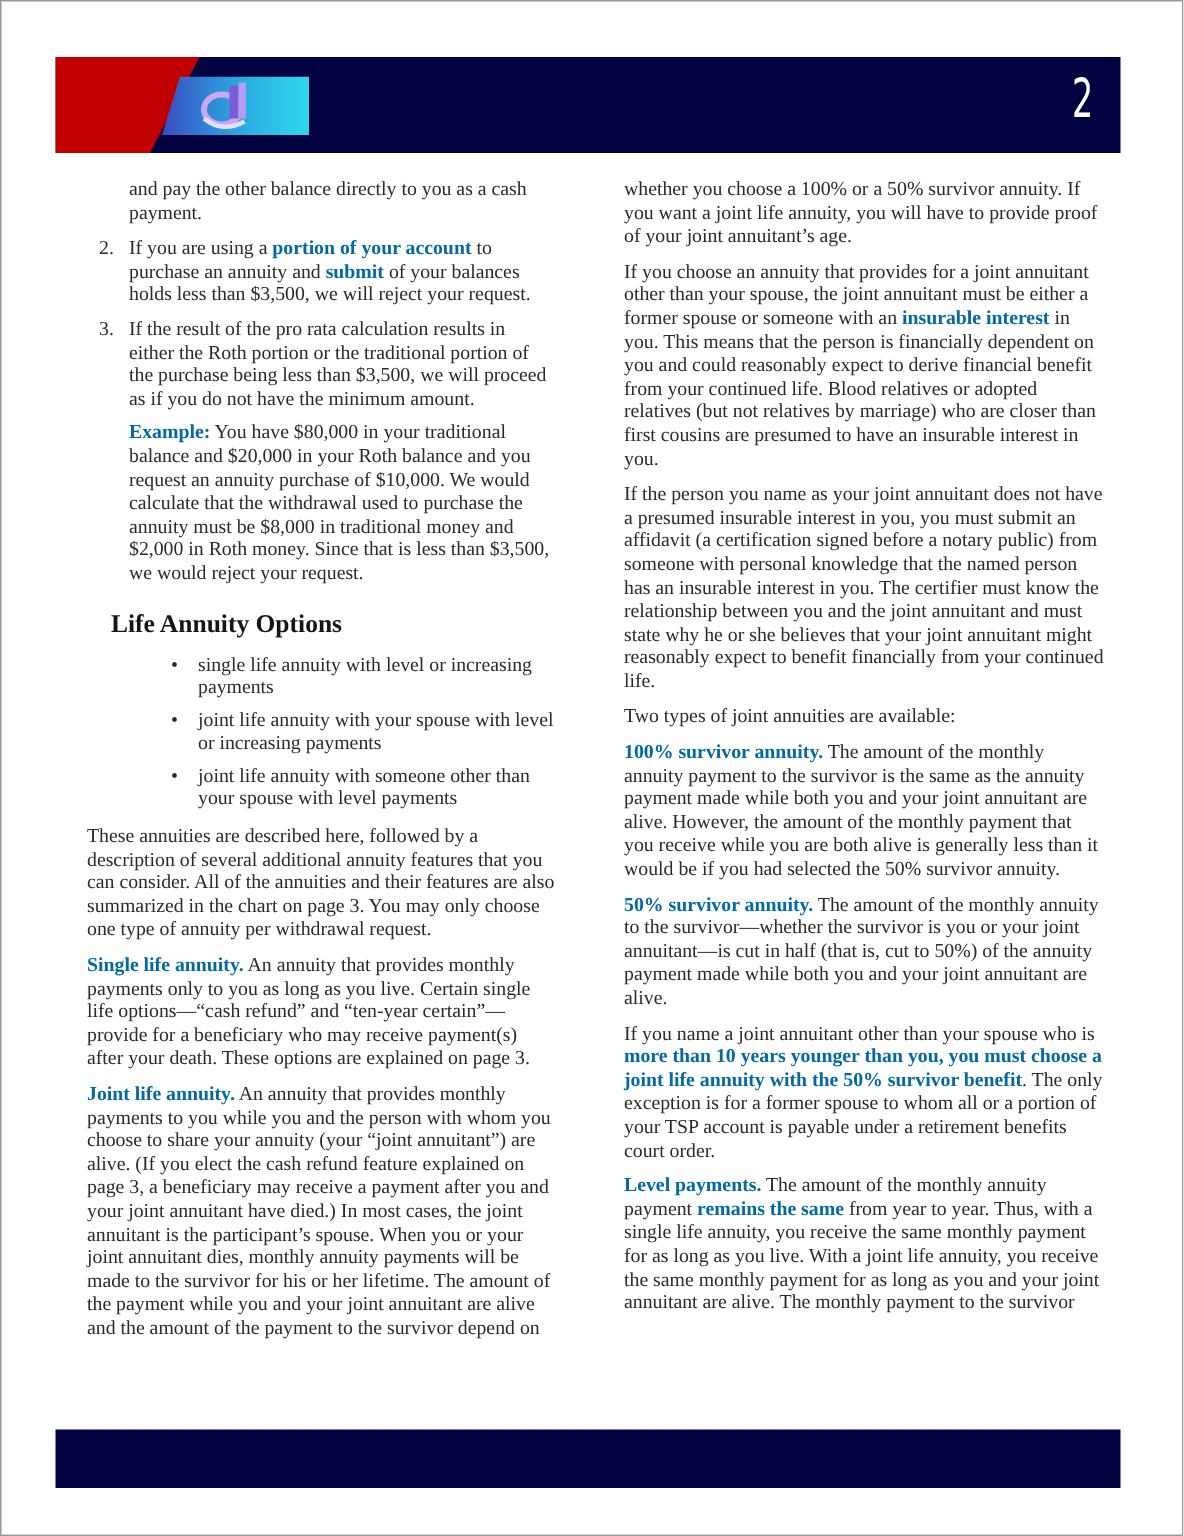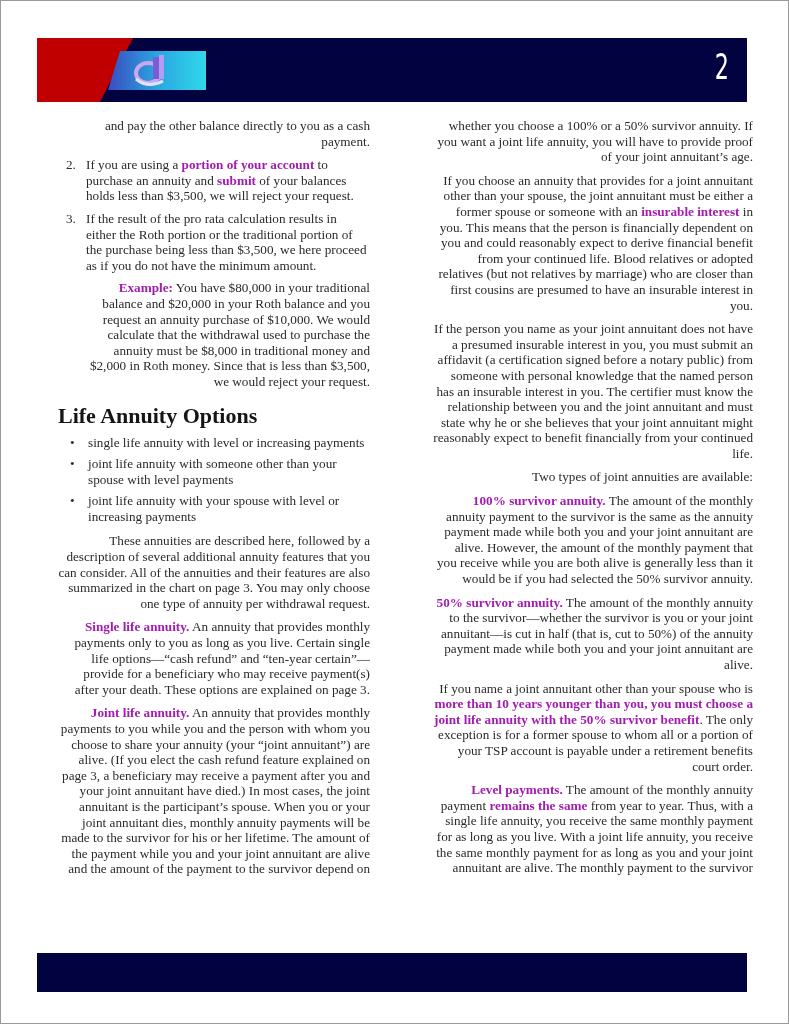--- a/index.html
+++ b/index.html
@@ -27,30 +27,30 @@
     transform: scaleX(0.62); transform-origin: right center; letter-spacing: 0;
   }
   .footer-bar {
     position: absolute; left: 37px; top: 953px; width: 710px; height: 39px;
     background: #020240;
   }
   .col {
     position: absolute; top: 118px; font-size: 13.2px; line-height: 15.6px;
   }
   .col-left { left: 58px; width: 312px; }
-  .col-right { left: 433px; width: 320px; }
-  p { margin: 0 0 8px 0; text-align: right; }
-  b { font-weight: bold; color: #a21caf; font-family: Liberation Serif, serif; }
+  .col-right { left: 416px; width: 320px; }
+  p { margin: 0 0 8px 0; }
+  b { font-weight: bold; color: #0369a1; font-family: Liberation Serif, serif; }
   .indent { padding-left: 28px; }
   ul.bullets { margin: 0 0 9px 0; padding-left: 30px; list-style: none; }
-  ul.bullets li { position: relative; margin-bottom: 6px; padding-left: 0; }
+  ul.bullets li { position: relative; margin-bottom: 6px; padding-left: 0; margin-left: 44px; }
   ul.bullets li::before { content: "\2022"; position: absolute; left: -18px; top: 0; }
   h2 {
-    font-size: 22px; line-height: 20px; font-weight: bold; color: #151515;
-    margin: 16px 0 9px 0;
+    font-size: 17px; line-height: 20px; font-weight: bold; color: #151515;
+    margin: 16px 0 9px 16px;
   }
 </style>
 </head>
 <body>
 
 <div class="page-frame"></div>
 
 <div class="header-bar">
   <svg class="header-red" viewBox="0 0 710 64" preserveAspectRatio="none">
     <polygon points="0,0 96,0 63,64 0,64" fill="#c00000"></polygon>
@@ -75,31 +75,31 @@
 <div class="col col-left">
   <p class="indent">and pay the other balance directly to you as a cash payment.</p>
 
   <div>
     <div style="display:flex; margin-bottom:7px;">
       <span style="width:28px; flex:none; text-align:left; padding-left:8px; box-sizing:border-box;">2.</span>
       <span><span>If you are using a </span><b>portion of your account</b><span> to purchase an annuity and </span><b>submit</b><span> of your balances holds less than $3,500, we will reject your request.</span></span>
     </div>
     <div style="display:flex; margin-bottom:7px;">
       <span style="width:28px; flex:none; text-align:left; padding-left:8px; box-sizing:border-box;">3.</span>
-      <span>If the result of the pro rata calculation results in either the Roth portion or the traditional portion of the purchase being less than $3,500, we here proceed as if you do not have the minimum amount.</span>
+      <span>If the result of the pro rata calculation results in either the Roth portion or the traditional portion of the purchase being less than $3,500, we will proceed as if you do not have the minimum amount.</span>
     </div>
   </div>
 
   <p class="indent"><b>Example:</b><span> You have $80,000 in your traditional balance and $20,000 in your Roth balance and you request an annuity purchase of $10,000. We would calculate that the withdrawal used to purchase the annuity must be $8,000 in traditional money and $2,000 in Roth money. Since that is less than $3,500, we would reject your request.</span></p>
 
   <h2>Life Annuity Options</h2>
   <ul class="bullets">
     <li>single life annuity with level or increasing payments</li>
+    <li>joint life annuity with your spouse with level or increasing payments</li>
     <li>joint life annuity with someone other than your spouse with level payments</li>
-    <li>joint life annuity with your spouse with level or increasing payments</li>
   </ul>
   <p>These annuities are described here, followed by a description of several additional annuity features that you can consider. All of the annuities and their features are also summarized in the chart on page 3. You may only choose one type of annuity per withdrawal request.</p>
 
   <p><b>Single life annuity.</b><span> An annuity that provides monthly payments only to you as long as you live. Certain single life options—“cash refund” and “ten-year certain”—provide for a beneficiary who may receive payment(s) after your death. These options are explained on page 3.</span></p>
   <p><b>Joint life annuity.</b><span> An annuity that provides monthly payments to you while you and the person with whom you choose to share your annuity (your “joint annuitant”) are alive. (If you elect the cash refund feature explained on page 3, a beneficiary may receive a payment after you and your joint annuitant have died.) In most cases, the joint annuitant is the participant’s spouse. When you or your joint annuitant dies, monthly annuity payments will be made to the survivor for his or her lifetime. The amount of the payment while you and your joint annuitant are alive and the amount of the payment to the survivor depend on</span></p>
 </div>
 
 <div class="col col-right">
   <p>whether you choose a 100% or a 50% survivor annuity. If you want a joint life annuity, you will have to provide proof of your joint annuitant’s age.</p>
   <p><span>If you choose an annuity that provides for a joint annuitant other than your spouse, the joint annuitant must be either a former spouse or someone with an </span><b>insurable interest</b><span> in you. This means that the person is financially dependent on you and could reasonably expect to derive financial benefit from your continued life. Blood relatives or adopted relatives (but not relatives by marriage) who are closer than first cousins are presumed to have an insurable interest in you.</span></p>

